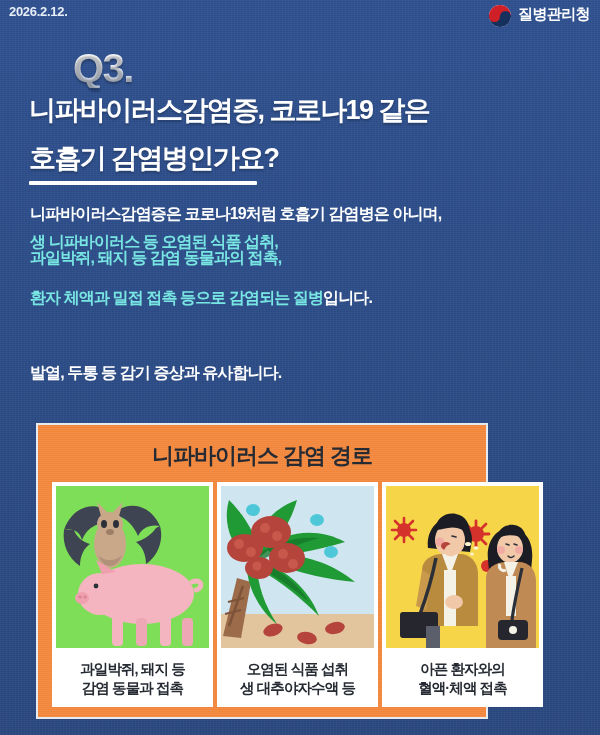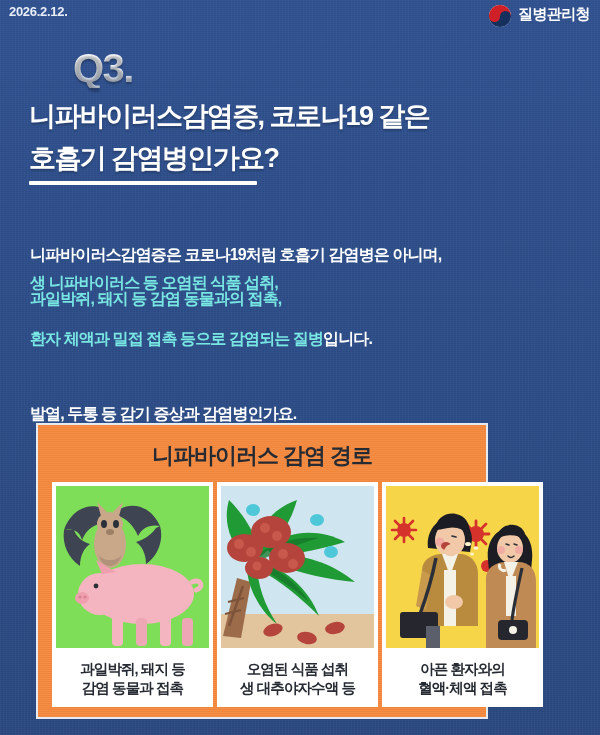--- a/index.html
+++ b/index.html
@@ -100,21 +100,21 @@
     position: absolute;
     left: 29px;
     font-size: 27px;
     font-weight: 800;
     color: #ffffff;
     letter-spacing: -1.6px;
     white-space: nowrap;
     line-height: 1;
     text-shadow: 0 2px 2px rgba(0,0,0,0.22);
   }
-  .title-line.l1 { top: 103px; text-align: right; }
+  .title-line.l1 { top: 97px; text-align: right; }
   .title-line.l2 { top: 145px; }
   .title-underline {
     position: absolute;
     left: 29px;
     top: 181px;
     width: 228px;
     height: 4px;
     background: #ffffff;
     border-radius: 1px;
   }
@@ -122,21 +122,20 @@
   
   .body-line {
     position: absolute;
     left: 30px;
     font-size: 16px;
     font-weight: 700;
     letter-spacing: -0.9px;
     white-space: nowrap;
     line-height: 1;
     color: #ffffff;
-    margin-top: 41px;
   }
   .hl { color: #78e6e2; }
   .p1-l1 { top: 206px; }
   .p1-l2 { top: 234px; }
   .p1-l3 { top: 250px; }
   .p1-l4 { top: 290px; }
   .p2-l1 { top: 337px; }
   .p2-l2 { top: 365px; }
 
   
@@ -227,21 +226,21 @@
   <div class="q-number">Q3.</div>
   <div class="title-line l1">니파바이러스감염증, 코로나19 같은</div>
   <div class="title-line l2">호흡기 감염병인가요?</div>
   <div class="title-underline"></div>
 
   <div class="body-line p1-l1">니파바이러스감염증은 코로나19처럼 호흡기 감염병은 아니며,</div>
   <div class="body-line p1-l2 hl">생 니파바이러스 등 오염된 식품 섭취,</div>
   <div class="body-line p1-l3 hl">과일박쥐, 돼지 등 감염 동물과의 접촉,</div>
   <div class="body-line p1-l4"><span class="hl">환자 체액과 밀접 접촉 등으로 감염되는 질병</span><span>입니다.</span></div>
 
-  <div class="body-line p2-l2">발열, 두통 등 감기 증상과 감염병인가요.</div>
+  <div class="body-line p2-l2">발열, 두통 등 감기 증상과 유사합니다.</div>
 
   <div class="info-card">
     <div class="card-title">니파바이러스  감염 경로</div>
 
     <div class="panel-row">
 
       <div class="panel">
         <div class="panel-art art-animals">
           <svg viewBox="0 0 153 162" preserveAspectRatio="xMidYMid slice">
             <rect x="0" y="0" width="153" height="162" fill="#7ede58"></rect>

